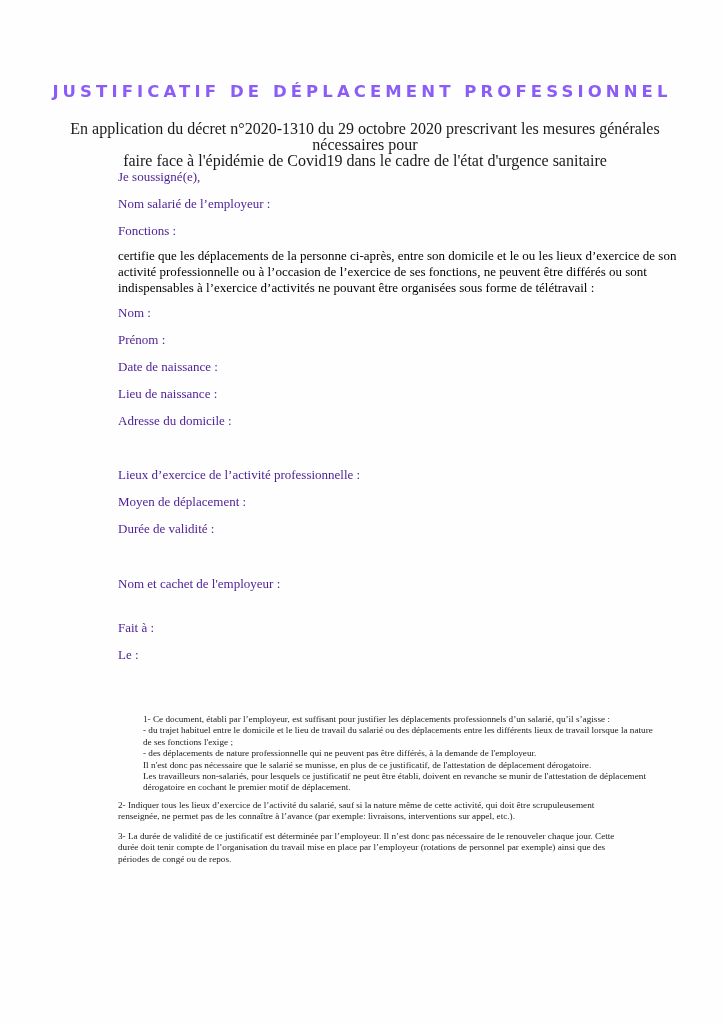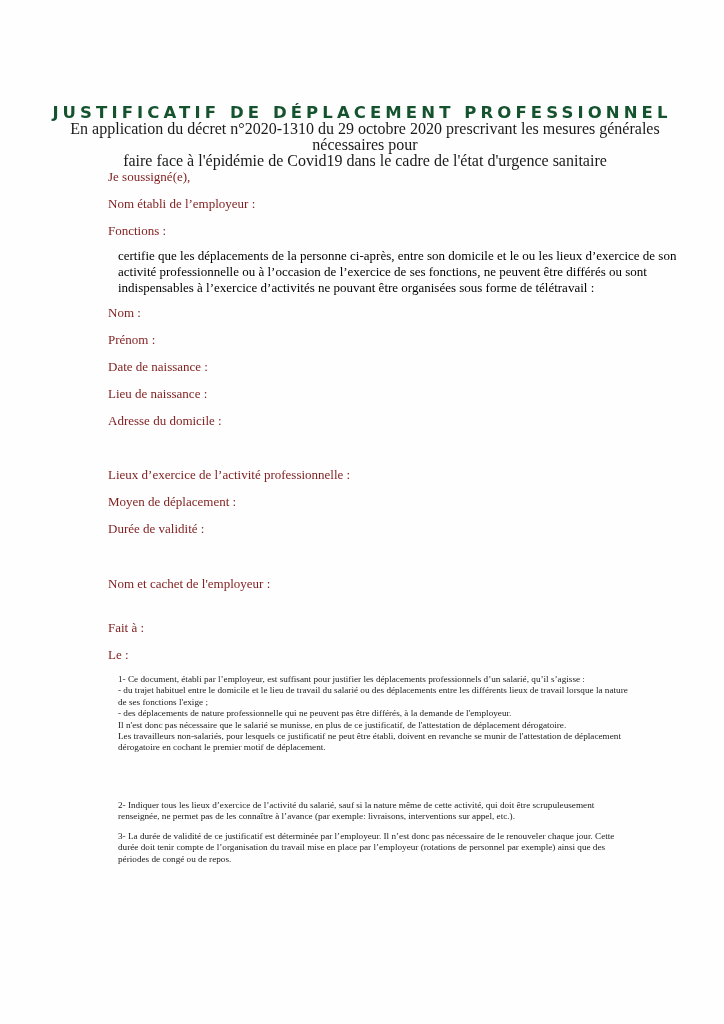--- a/index.html
+++ b/index.html
@@ -24,79 +24,78 @@
   .title {
     position: absolute;
     top: 82px;
     left: 0;
     width: 724px;
     text-align: center;
     font-family: "DejaVu Sans", "Liberation Sans", sans-serif;
     font-weight: bold;
     font-size: 16.5px;
     letter-spacing: 4.1px;
-    color: #14532d;
+    color: #8b5cf6;
     white-space: nowrap;
-    margin-top: 21px;
   }
   .intro {
     position: absolute;
     top: 121px;
     left: 60px;
     width: 610px;
     text-align: center;
     font-size: 16px;
     line-height: 16px;
     color: #1a1a1a;
   }
   .field {
     position: absolute;
-    left: 108px;
+    left: 118px;
     font-size: 13px;
     line-height: 16px;
     white-space: nowrap;
-    color: #7f1d1d;
+    color: #4c1d95;
   }
   .para {
     position: absolute;
     left: 118px;
     top: 248px;
     width: 500px;
     font-size: 13px;
     line-height: 16px;
     color: #000000;
   }
   .para span { display: block; white-space: nowrap; }
   .notes {
     position: absolute;
     left: 118px;
     width: 540px;
     font-size: 9.2px;
     line-height: 11.4px;
     color: #1a1a1a;
   }
   .notes span { display: block; white-space: nowrap; }
-  .note1 { top: 674px; }
+  .note1 { top: 714px; margin-left: 25px; }
   .note2 { top: 800px; }
   .note3 { top: 831px; }
 </style>
 </head>
 <body>
 
 <div class="page">
 
   <div class="title">JUSTIFICATIF DE DÉPLACEMENT PROFESSIONNEL</div>
 
   <div class="intro">
     <div>En application du décret n°2020-1310 du 29 octobre 2020 prescrivant les mesures générales nécessaires pour</div>
     <div>faire face à l'épidémie de Covid19 dans le cadre de l'état d'urgence sanitaire</div>
   </div>
 
   <div class="field" style="top:169px">Je soussigné(e),</div>
-  <div class="field" style="top:196px">Nom établi de l’employeur :</div>
+  <div class="field" style="top:196px">Nom salarié de l’employeur :</div>
   <div class="field" style="top:223px">Fonctions :</div>
 
   <div class="para">
     <span>certifie que les déplacements de la personne ci-après, entre son domicile et le ou les lieux d’exercice de son</span>
     <span>activité professionnelle ou à l’occasion de l’exercice de ses fonctions, ne peuvent être différés ou sont</span>
     <span>indispensables à l’exercice d’activités ne pouvant être organisées sous forme de télétravail :</span>
   </div>
 
   <div class="field" style="top:305px">Nom :</div>
   <div class="field" style="top:332px">Prénom :</div>

